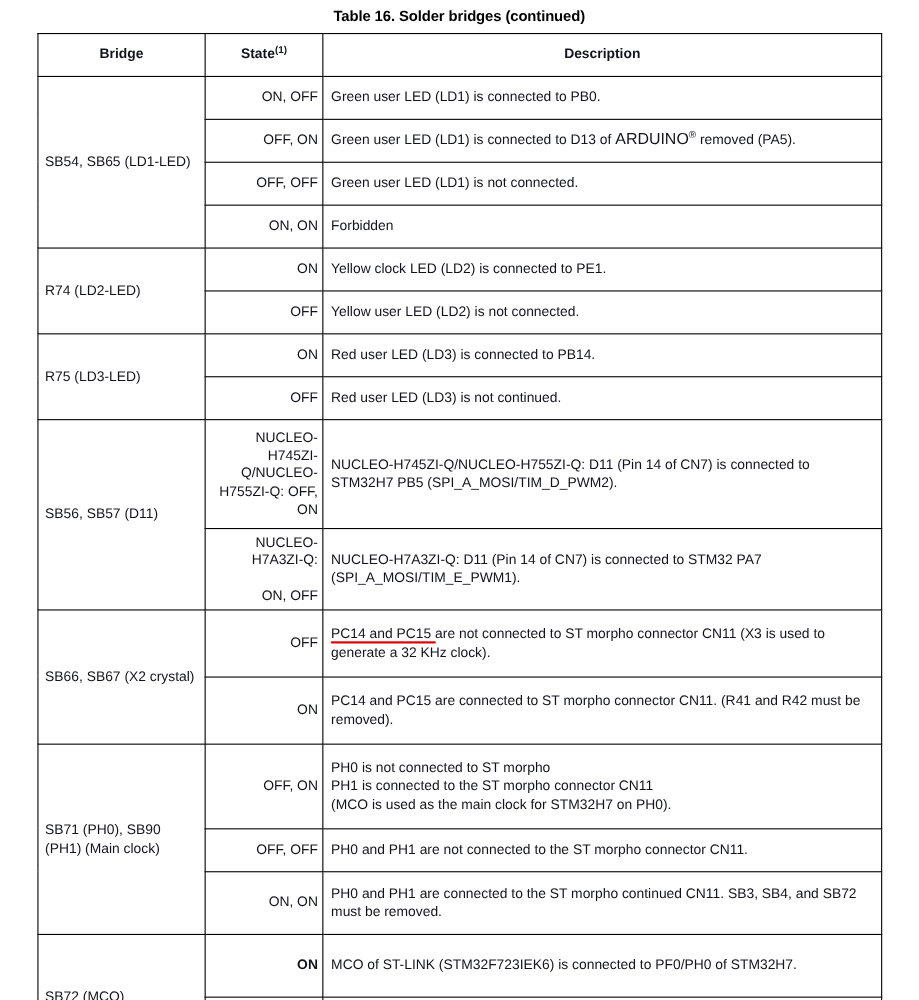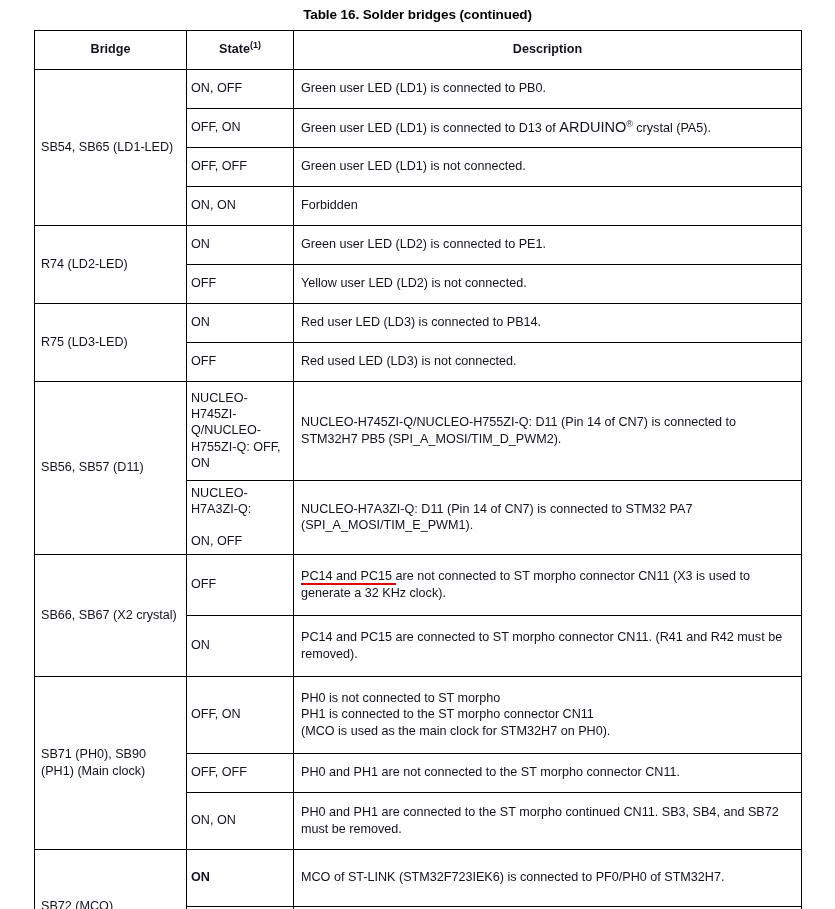--- a/index.html
+++ b/index.html
@@ -70,21 +70,21 @@
     font-size: 9px;
     vertical-align: super;
     line-height: 0;
   }
 
   td.bridge-cell {
     padding: 3px 6px;
   }
 
   td.state-cell {
-    text-align: left;
+    text-align: right;
     padding: 4px 4px;
   }
 
   td.desc-cell {
     text-align: left;
     padding: 4px 7px;
   }
 
   td.bold-state { font-weight: bold; }
 
@@ -123,47 +123,47 @@
       </tr>
     </thead>
     <tbody id="tbody">
         <tr>
           <td class="bridge-cell" rowspan="4">SB54, SB65 (LD1-LED)</td>
           <td class="state-cell" style="height: 30px;">ON, OFF</td>
           <td class="desc-cell">Green user LED (LD1) is connected to PB0.</td>
         </tr>
         <tr>
           <td class="state-cell" style="height: 30px;">OFF, ON</td>
-          <td class="desc-cell"><span>Green user LED (LD1) is connected to D13 of </span><span class="arduino-word">ARDUINO</span><span class="reg">®</span><span> crystal (PA5).</span></td>
+          <td class="desc-cell"><span>Green user LED (LD1) is connected to D13 of </span><span class="arduino-word">ARDUINO</span><span class="reg">®</span><span> removed (PA5).</span></td>
         </tr>
         <tr>
           <td class="state-cell" style="height: 30px;">OFF, OFF</td>
           <td class="desc-cell">Green user LED (LD1) is not connected.</td>
         </tr>
         <tr>
           <td class="state-cell" style="height: 30px;">ON, ON</td>
           <td class="desc-cell">Forbidden</td>
         </tr>
         <tr>
           <td class="bridge-cell" rowspan="2">R74 (LD2-LED)</td>
           <td class="state-cell" style="height: 30px;">ON</td>
-          <td class="desc-cell">Green user LED (LD2) is connected to PE1.</td>
+          <td class="desc-cell">Yellow clock LED (LD2) is connected to PE1.</td>
         </tr>
         <tr>
           <td class="state-cell" style="height: 30px;">OFF</td>
           <td class="desc-cell">Yellow user LED (LD2) is not connected.</td>
         </tr>
         <tr>
           <td class="bridge-cell" rowspan="2">R75 (LD3-LED)</td>
           <td class="state-cell" style="height: 30px;">ON</td>
           <td class="desc-cell">Red user LED (LD3) is connected to PB14.</td>
         </tr>
         <tr>
           <td class="state-cell" style="height: 30px;">OFF</td>
-          <td class="desc-cell">Red used LED (LD3) is not connected.</td>
+          <td class="desc-cell">Red user LED (LD3) is not continued.</td>
         </tr>
         <tr>
           <td class="bridge-cell" rowspan="2">SB56, SB57 (D11)</td>
           <td class="state-cell" style="height: 90px; margin-left: 20px;">NUCLEO-H745ZI-Q/NUCLEO-H755ZI-Q: OFF, ON</td>
           <td class="desc-cell">NUCLEO-H745ZI-Q/NUCLEO-H755ZI-Q: D11 (Pin 14 of CN7) is connected to STM32H7 PB5 (SPI_A_MOSI/TIM_D_PWM2).</td>
         </tr>
         <tr>
           <td class="state-cell" style="height: 65px; margin-left: 29px;">NUCLEO-H7A3ZI-Q:<br><br>ON, OFF</td>
           <td class="desc-cell">NUCLEO-H7A3ZI-Q: D11 (Pin 14 of CN7) is connected to STM32 PA7 (SPI_A_MOSI/TIM_E_PWM1).</td>
         </tr>

